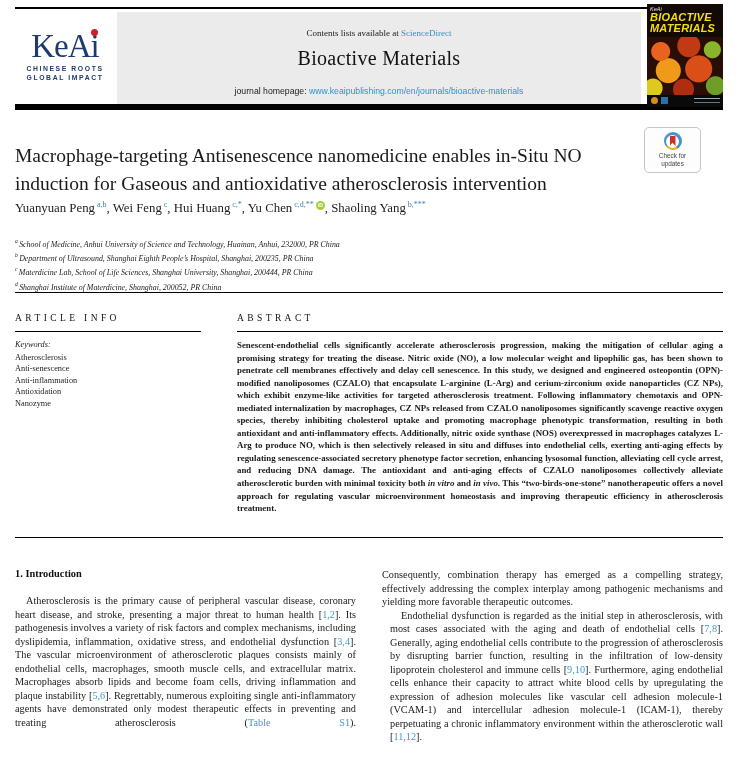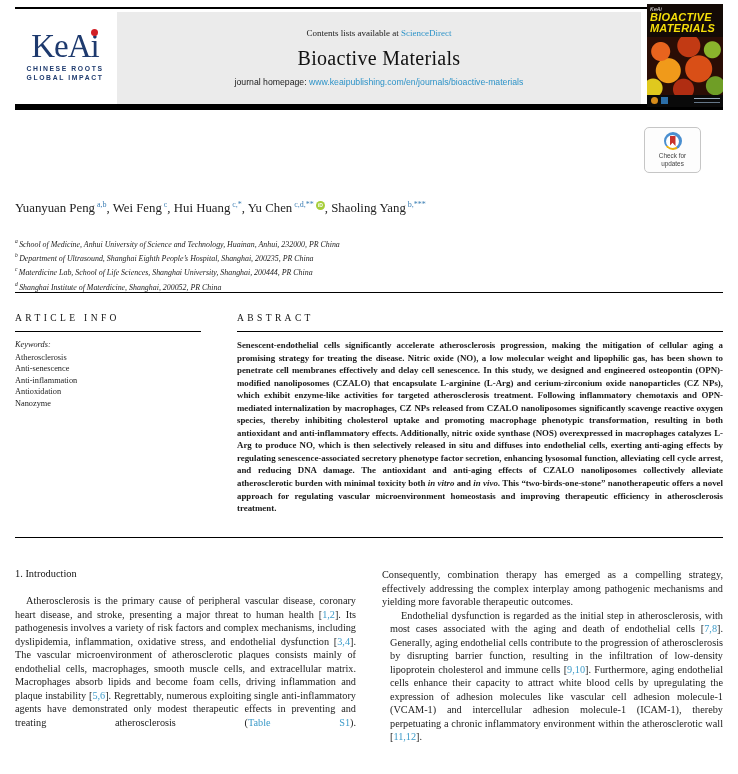--- a/index.html
+++ b/index.html
@@ -20,21 +20,21 @@
   .keai-logo { left:15px; top:14px; width:100px; height:90px; text-align:center; }
   .keai-word { position:relative; display:inline-block; font-size:33px; color:#1e3a6e; letter-spacing:-1px; line-height:36px; margin-top:14px; }
   .keai-dot { position:absolute; right:1px; top:1px; width:7px; height:7px; border-radius:50%; background:#d11f26; }
   .keai-tag { font-family:"Liberation Sans", sans-serif; font-size:6.8px; font-weight:bold; letter-spacing:1.6px; color:#1e3a6e; line-height:9px; }
 
   
   .gray-box { left:117px; top:12px; width:524px; height:92px; background:#ebebeb; text-align:center; }
   .contents-line { padding-top:16px; font-size:9px; color:#1a1a1a; }
   .link-blue { color:#2d93c8; cursor:pointer; }
   .journal-title { font-size:20px; color:#111; margin-top:9px; letter-spacing:0.3px; }
-  .homepage-line { font-family:"Liberation Sans", sans-serif; font-size:8.7px; color:#1a1a1a; margin-top:7px; }
+  .homepage-line { font-family:"Liberation Sans", sans-serif; font-size:8.7px; color:#1a1a1a; margin-top:16px; }
 
   
   .cover { left:647px; top:4px; width:76px; height:103px; background:#130a06; z-index:3; overflow:hidden; cursor:pointer;font-style:italic; }
   .cover-brand { font-family:"Liberation Sans", sans-serif; color:#e9e9e9; font-size:5.5px; padding:2px 0 0 3px; }
   .cover-title { font-family:"Liberation Sans", sans-serif; color:#f5df0a; font-weight:bold; font-size:11px; line-height:10.5px; padding-left:3px; letter-spacing:0.2px; }
   .cover-art { position:absolute; left:0; top:33px; width:76px; height:58px;
     background:
       radial-gradient(circle at 18% 25%, #e8641e 0 9px, rgba(0,0,0,0) 10px),
       radial-gradient(circle at 55% 15%, #c23a14 0 11px, rgba(0,0,0,0) 12px),
       radial-gradient(circle at 86% 22%, #8ab42c 0 8px, rgba(0,0,0,0) 9px),
@@ -74,21 +74,21 @@
   .h-abs { left:237px; top:313px; }
   .keywords-label { left:15px; top:340px; font-size:8.3px; font-style:italic; color:#222; }
   .keyword-list { left:15px; top:352px; font-size:8.3px; line-height:11.4px; color:#222; }
   .abstract-text { left:237px; top:339px; width:486px; font-size:8.85px; line-height:12.55px; text-align:justify; color:#1a1a1a;font-weight:bold; }
   .it { font-style:italic; }
   .ref-link { color:#3d9bc9; cursor:pointer; }
 
   
   .col-left { left:15px; top:568px; width:341px; }
   .col-right { left:382px; top:568px; width:341px; }
-  .sec-heading { font-size:10.4px; font-weight:normal; color:#111; margin-bottom:15px; }
+  .sec-heading { font-size:10.4px; font-weight:bold; color:#111; margin-bottom:15px; }
   .body-para { font-size:10.25px; line-height:13.5px; text-align:justify; color:#1a1a1a; }
   .last-just { text-align-last:justify; }
   .indent { text-indent:11px; }
   .mt { margin-top:0;margin-left:8px; }
 </style>
 </head>
 <body>
 
 <div class="page">
 
@@ -128,20 +128,24 @@
   <div class="abs thick-rule"></div>
 
   <div class="abs check-badge">
     <div class="cm-circle">
       <span class="cm-bookmark"></span>
     </div>
     <div class="badge-text">Check for</div>
     <div class="badge-text">updates</div>
   </div>
 
+  <div class="abs title">
+    <div>Macrophage-targeting Antisenescence nanomedicine enables in-Situ NO</div>
+    <div>induction for Gaseous and antioxidative atherosclerosis intervention</div>
+  </div>
 
   <div class="abs authors"><span>Yuanyuan Peng</span><sup class="auth-sup">&nbsp;a,b</sup><span>, </span><span>Wei Feng</span><sup class="auth-sup">&nbsp;c</sup><span>, </span><span>Hui Huang</span><sup class="auth-sup">&nbsp;c,*</sup><span>, </span><span>Yu Chen</span><sup class="auth-sup">&nbsp;c,d,**</sup><span class="orcid">iD</span><span>, </span><span>Shaoling Yang</span><sup class="auth-sup">&nbsp;b,***</sup></div>
 
   <div class="abs affiliations">
       <div class="affil"><sup>a </sup>School of Medicine, Anhui University of Science and Technology, Huainan, Anhui, 232000, PR China</div>
       <div class="affil"><sup>b </sup>Department of Ultrasound, Shanghai Eighth People’s Hospital, Shanghai, 200235, PR China</div>
       <div class="affil"><sup>c </sup>Materdicine Lab, School of Life Sciences, Shanghai University, Shanghai, 200444, PR China</div>
       <div class="affil"><sup>d </sup>Shanghai Institute of Materdicine, Shanghai, 200052, PR China</div>
     </div>
 

